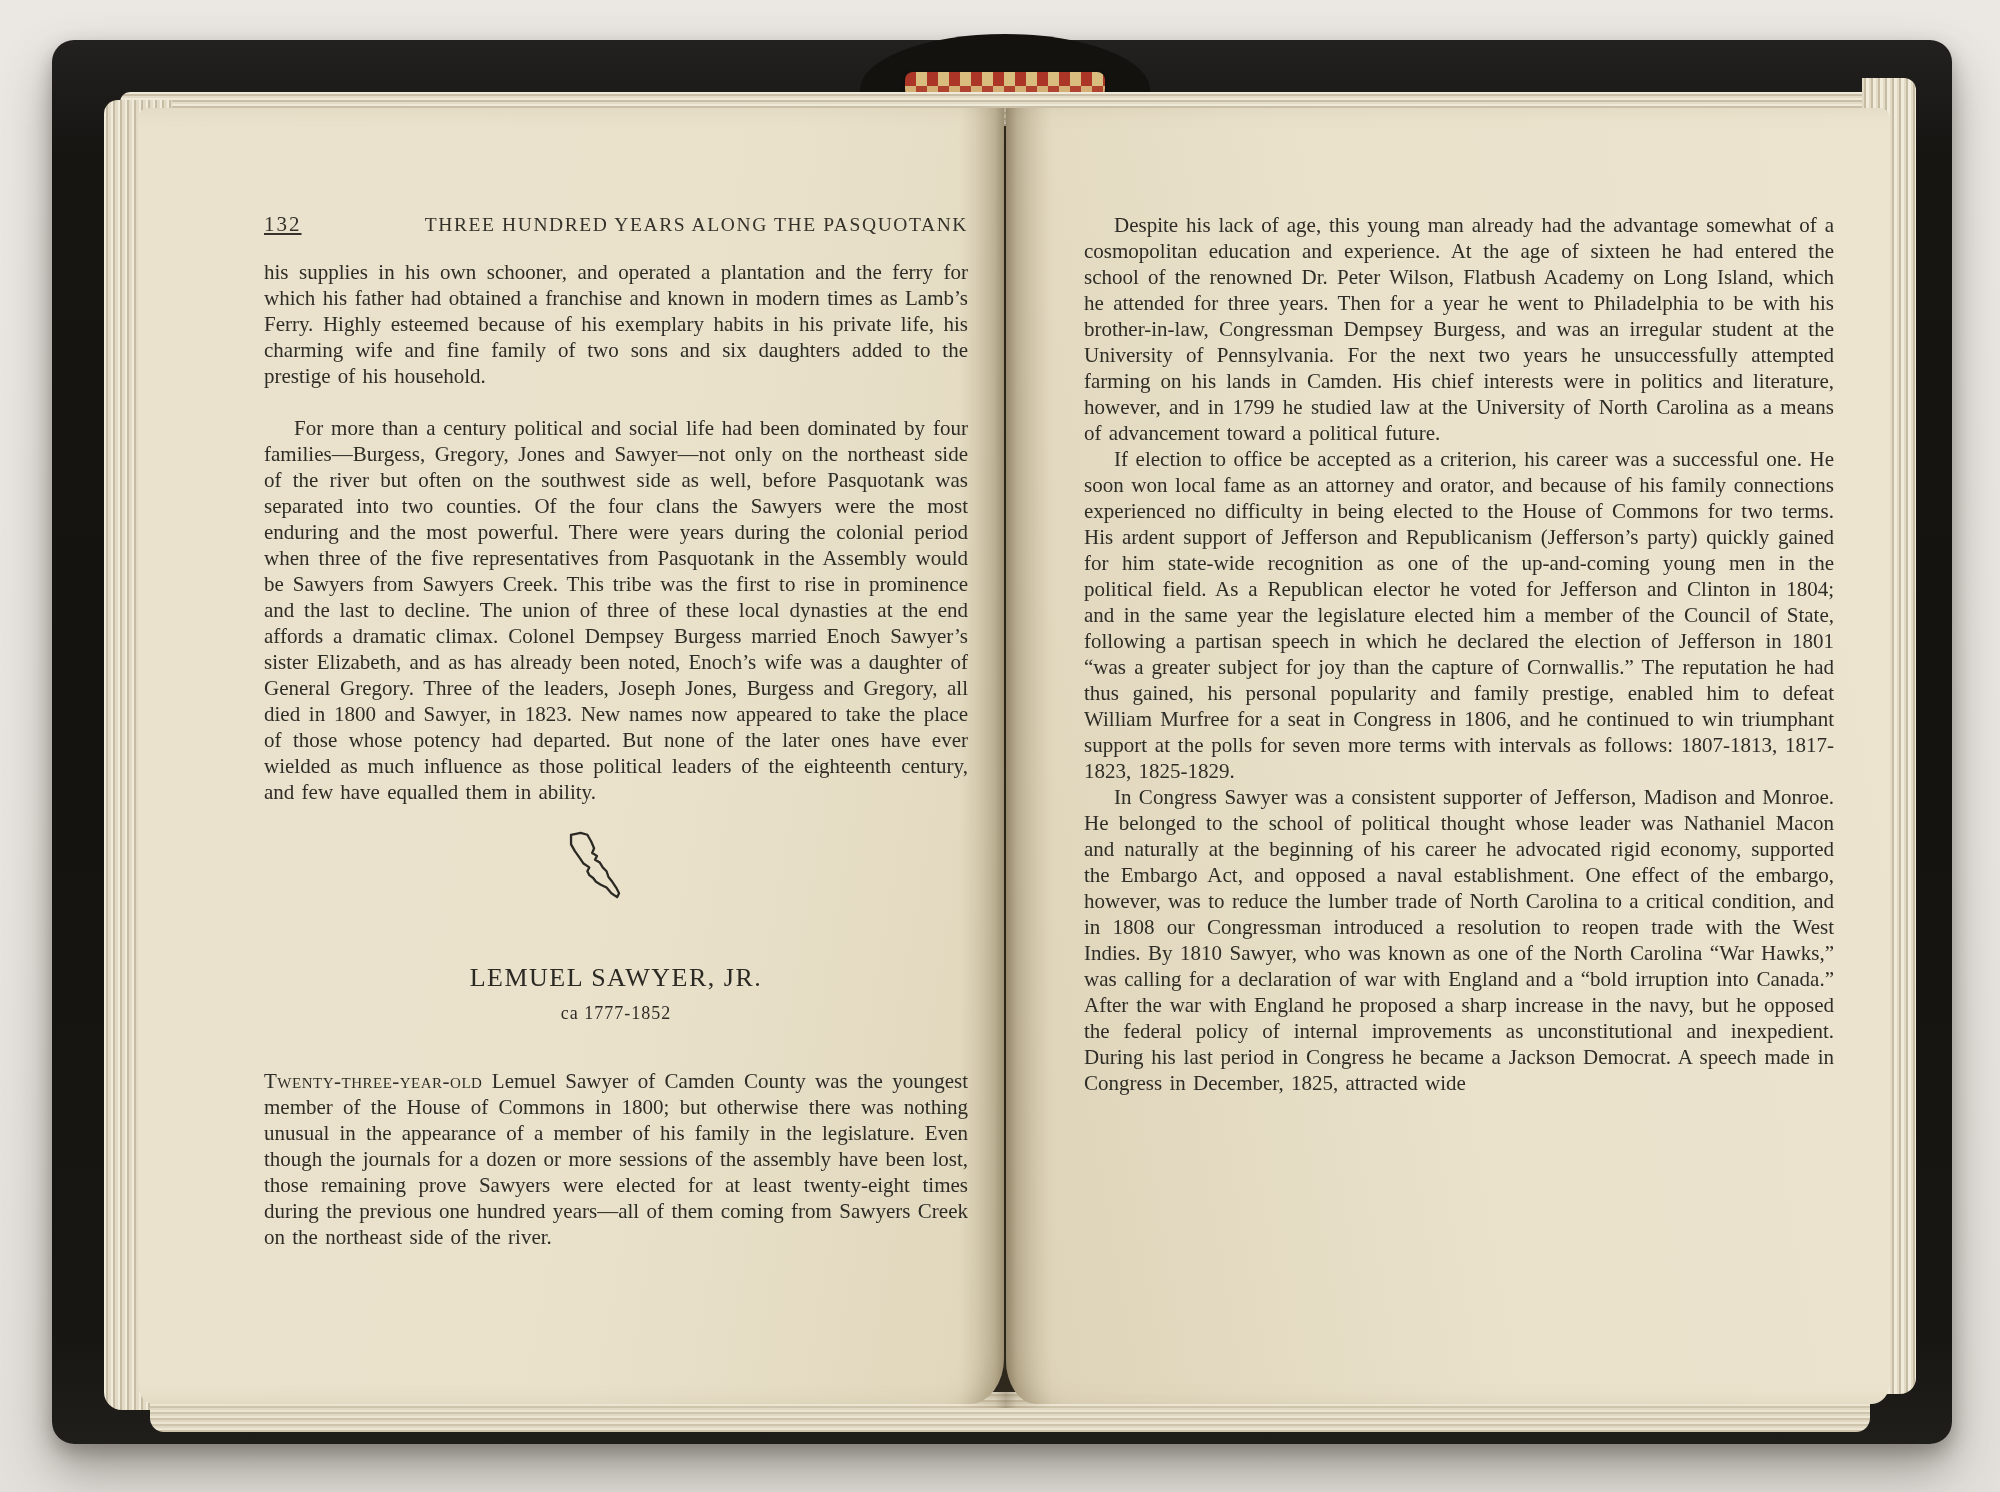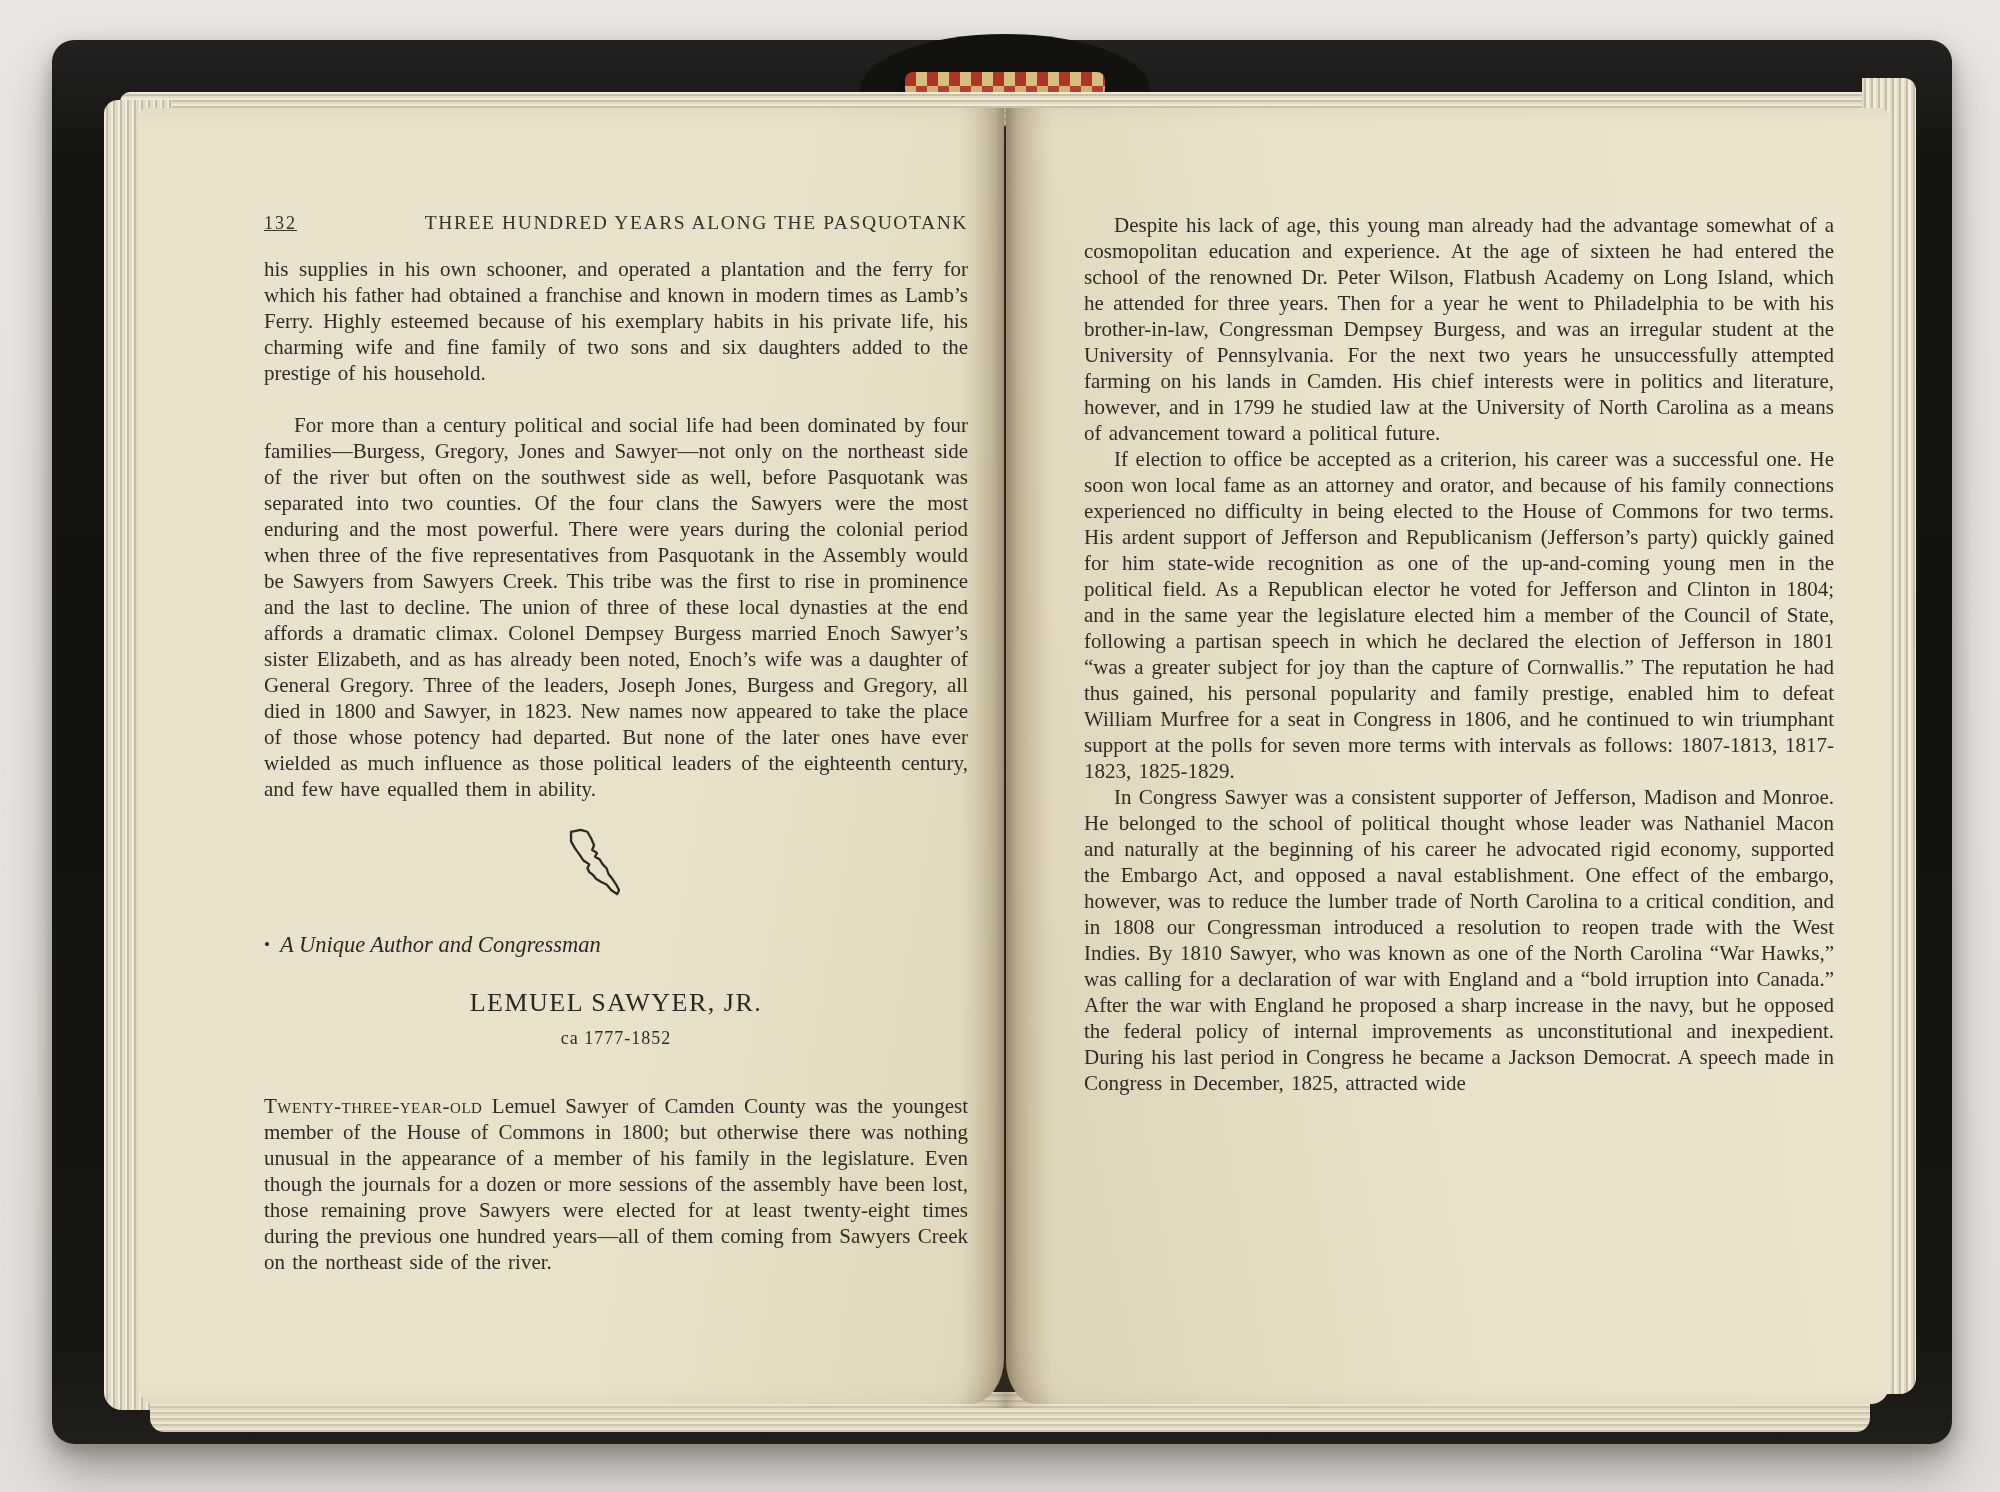--- a/index.html
+++ b/index.html
@@ -83,21 +83,21 @@
                rgba(84,68,40,.34) 50%, rgba(120,100,64,.18) 62%, rgba(120,100,64,0) 100%);
     pointer-events:none;
   }
 
   
   .running-head {
     display:flex; justify-content:space-between; align-items:baseline;
     font-size:19.5px; letter-spacing:1.6px; color:#34322b; margin-bottom:22px;
     font-variant-numeric:oldstyle-nums;
   }
-  .folio { font-size:18px; letter-spacing:2px;text-decoration:underline; }
+  .folio { font-size:21px; letter-spacing:2px;text-decoration:underline; }
   .body {
     font-size:21px; line-height:26px; text-align:justify; color:#2e2c26;
     word-spacing:2px;
   }
   .indent { text-indent:30px; }
   .sketch-wrap { text-align:center; margin:20px 40px 2px 0; }
   .section-heading {
     font-size:22.5px; font-style:italic; margin-top:2px; color:#2b2923;
   }
   .section-heading .bullet { font-style:normal; font-size:17px; vertical-align:2px; margin-right:10px; }
@@ -133,23 +133,20 @@
     <p class="body indent spacer-para">For more than a century political and social life had been dominated by four families—Burgess, Gregory, Jones and Sawyer—not only on the northeast side of the river but often on the southwest side as well, before Pasquotank was separated into two counties.  Of the four clans the Sawyers were the most enduring and the most powerful.  There were years during the colonial period when three of the five representatives from Pasquotank in the Assembly would be Sawyers from Sawyers Creek.  This tribe was the first to rise in prominence and the last to decline.  The union of three of these local dynasties at the end affords a dramatic climax.  Colonel Dempsey Burgess married Enoch Sawyer’s sister Elizabeth, and as has already been noted, Enoch’s wife was a daughter of General Gregory.  Three of the leaders, Joseph Jones, Burgess and Gregory, all died in 1800 and Sawyer, in 1823.  New names now appeared to take the place of those whose potency had departed.  But none of the later ones have ever wielded as much influence as those political leaders of the eighteenth century, and few have equalled them in ability.</p>
 
     <div class="sketch-wrap">
       <svg width="96" height="104" viewBox="0 0 100 100" aria-hidden="true">
         <path d="M24,6 L34,4 L41,6 L45,13 L48,20 L46,25 L51,28 L49,32 L54,35 L57,40
                  L61,44 L63,50 L67,55 L71,61 L74,67 L72,71 L66,67 L61,61 L55,58
                  L50,55 L47,51 L43,48 L41,44 L43,40 L37,36 L33,30 L28,23 L24,16 Z" fill="none" stroke="#2b2923" stroke-width="2.4" stroke-linejoin="round" stroke-linecap="round"></path>
       </svg>
     </div>
 
-    <div class="section-heading">
-      <span class="bullet">•</span><span>A Unique Author and Congressman</span>
-    </div>
 
     <div class="bio-title">LEMUEL SAWYER, JR.</div>
     <div class="bio-dates">ca 1777-1852</div>
 
     <p class="body lead-para"><span class="smallcaps">Twenty-three-year-old</span><span> Lemuel Sawyer of Camden County was the youngest member of the House of Commons in 1800; but otherwise there was nothing unusual in the appearance of a member of his family in the legislature.  Even though the journals for a dozen or more sessions of the assembly have been lost, those remaining prove Sawyers were elected for at least twenty-eight times during the previous one hundred years—all of them coming from Sawyers Creek on the northeast side of the river.</span></p>
   </div>
 
   <div class="page page-right">
 
     <p class="body indent">Despite his lack of age, this young man already had the advantage somewhat of a cosmopolitan education and experience.  At the age of sixteen he had entered the school of the renowned Dr. Peter Wilson, Flatbush Academy on Long Island, which he attended for three years. Then for a year he went to Philadelphia to be with his brother-in-law, Congressman Dempsey Burgess, and was an irregular student at the University of Pennsylvania.  For the next two years he unsuccessfully attempted farming on his lands in Camden.  His chief interests were in politics and literature, however, and in 1799 he studied law at the University of North Carolina as a means of advancement toward a political future.</p>

